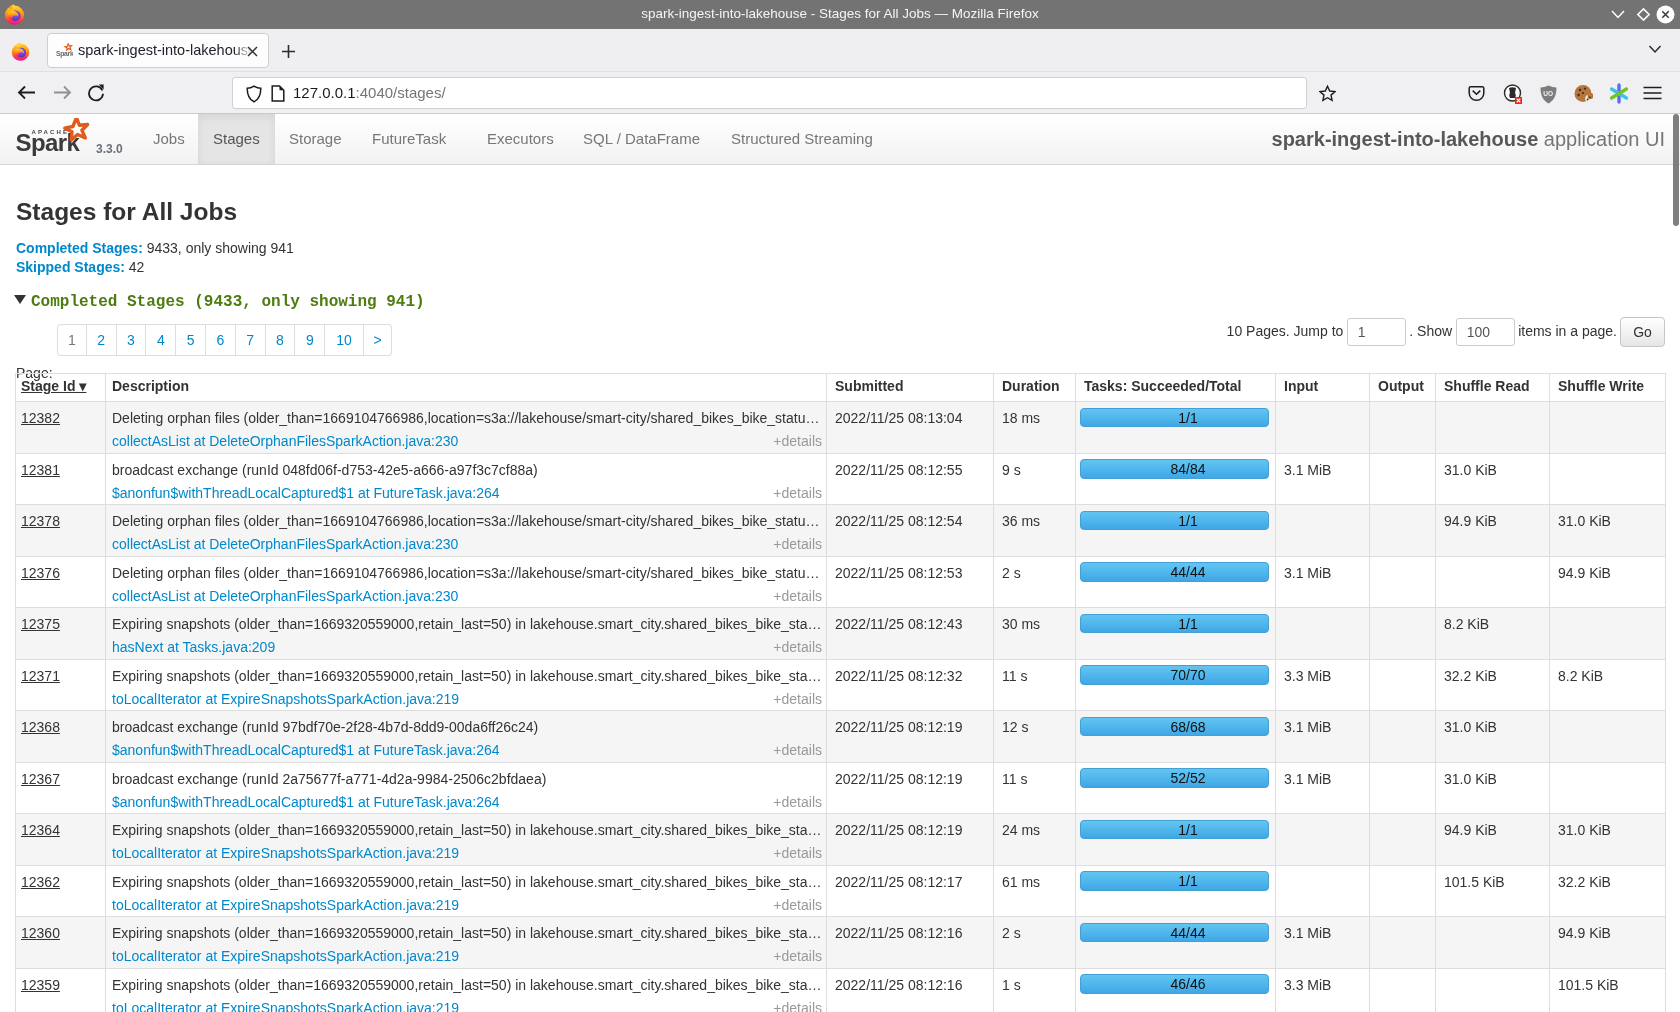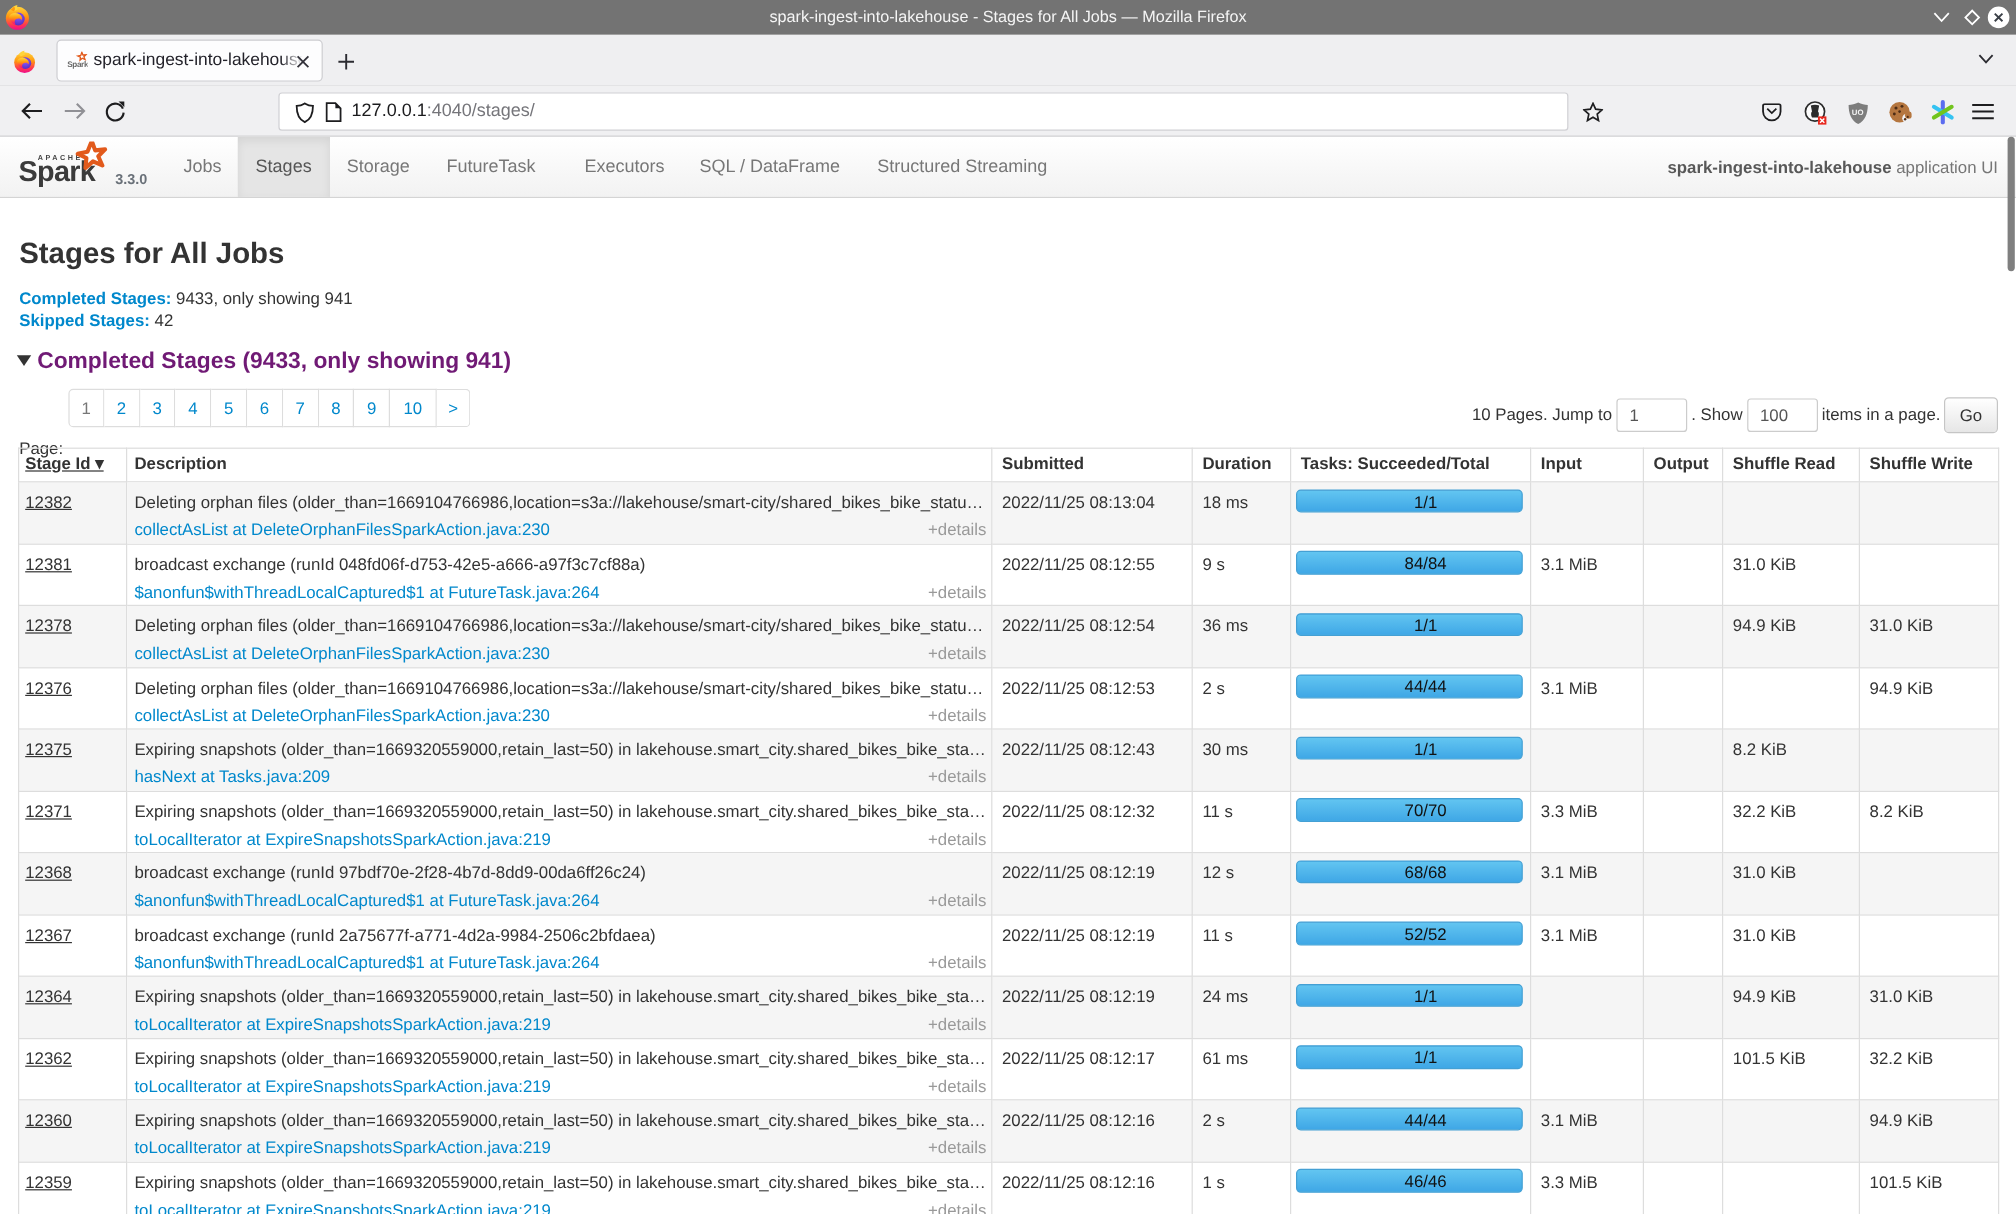--- a/index.html
+++ b/index.html
@@ -24,46 +24,46 @@
 #urltext { position:absolute; left:60px; top:6px; font-size:15px; color:#1b1b1d; }
 #urltext span { color:#75757a; }
 
 #navbar { position:absolute; left:0; top:114px; width:1680px; height:51px;
   background:linear-gradient(#ffffff, #f2f2f2); border-bottom:1px solid #d4d4d4; }
 #navbar .item { position:absolute; top:0; height:50px; line-height:50px;
   font-size:15px; color:#777; padding:0 15px; }
 #navbar .active { background:#e5e5e5; color:#555;
   box-shadow:inset 0 3px 8px rgba(0,0,0,0.08); }
 #appname { position:absolute; right:15px; top:0; height:50px; line-height:50px;
-  font-size:14px; color:#767676; }
+  font-size:20px; color:#767676; }
 #appname b { color:#585858; }
 #sparklogo { position:absolute; left:15px; top:4px; }
 
 #h3 { position:absolute; left:16px; top:198px; font-size:24.5px; font-weight:bold;
   color:#333; }
 #line1 { position:absolute; left:16px; top:237.5px; font-size:14px; color:#333;
   line-height:20px; }
 #line2 { position:absolute; left:16px; top:257.2px; font-size:14px; color:#333;
   line-height:20px; }
 #line1 b, #line2 b { color:#0088cc; }
-#h4 { position:absolute; left:14px; top:290.5px; font-size:19px; font-weight:bold;
-  color:#701a75; line-height:22px; }
+#h4 { position:absolute; left:14px; top:290.5px; font-size:16px; font-weight:bold;
+  color:#4d7c0f; line-height:22px;font-family:Liberation Mono, monospace; }
 #h4 .tri { display:inline-block; width:0; height:0; border-left:6px solid transparent;
   border-right:6px solid transparent; border-top:9px solid #333; margin-right:5px;
   vertical-align:1.5px; }
 #pagelabel { position:absolute; left:16px; top:330.5px; font-size:14px; color:#333;margin-top:34px; }
 #pager { position:absolute; left:57px; top:324px; }
 #pager span { display:block; float:left; width:29.8px; height:32px; line-height:31px;
   text-align:center; font-size:14px; color:#0088cc; background:#fff;
   border:1px solid #ddd; border-left:none; }
 #pager span.first { border-left:1px solid #ddd; border-radius:4px 0 0 4px;
   color:#777; }
 #pager span.ten { width:38.6px; }
 #pager span.last { width:28.6px; border-radius:0 4px 4px 0; }
-#jump { position:absolute; top:330px; right:15px; height:30px; line-height:30px; font-size:14px; color:#333; }
+#jump { position:absolute; top:316px; right:15px; height:30px; line-height:30px; font-size:14px; color:#333; }
 #jump input { width:59px; height:28px; border:1px solid #ccc; border-radius:3px;
   font-size:14px; font-family:"Liberation Sans",sans-serif; color:#555;
   padding:0 10px; margin:0 3.5px; vertical-align:middle; }
 #gobtn { display:inline-block; width:45px; height:30px; line-height:28px;
   text-align:center; background:linear-gradient(#ffffff,#e6e6e6);
   border:1px solid #c5c5c5; border-radius:4px; color:#333; margin-left:3px;
   vertical-align:middle; }
 
 #stagetable { position:absolute; left:15px; top:373px; border-collapse:collapse;
   font-size:14px; color:#333; table-layout:fixed; width:1650px; }

